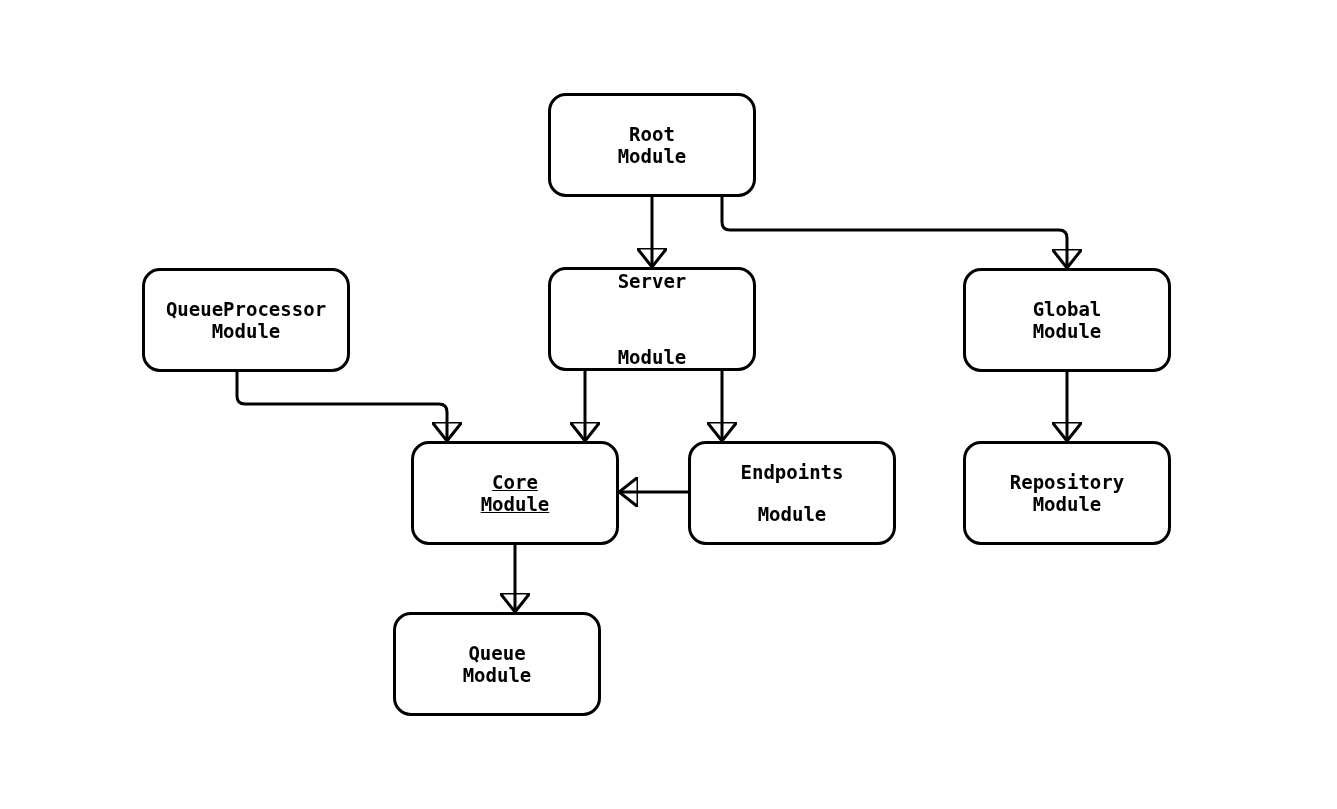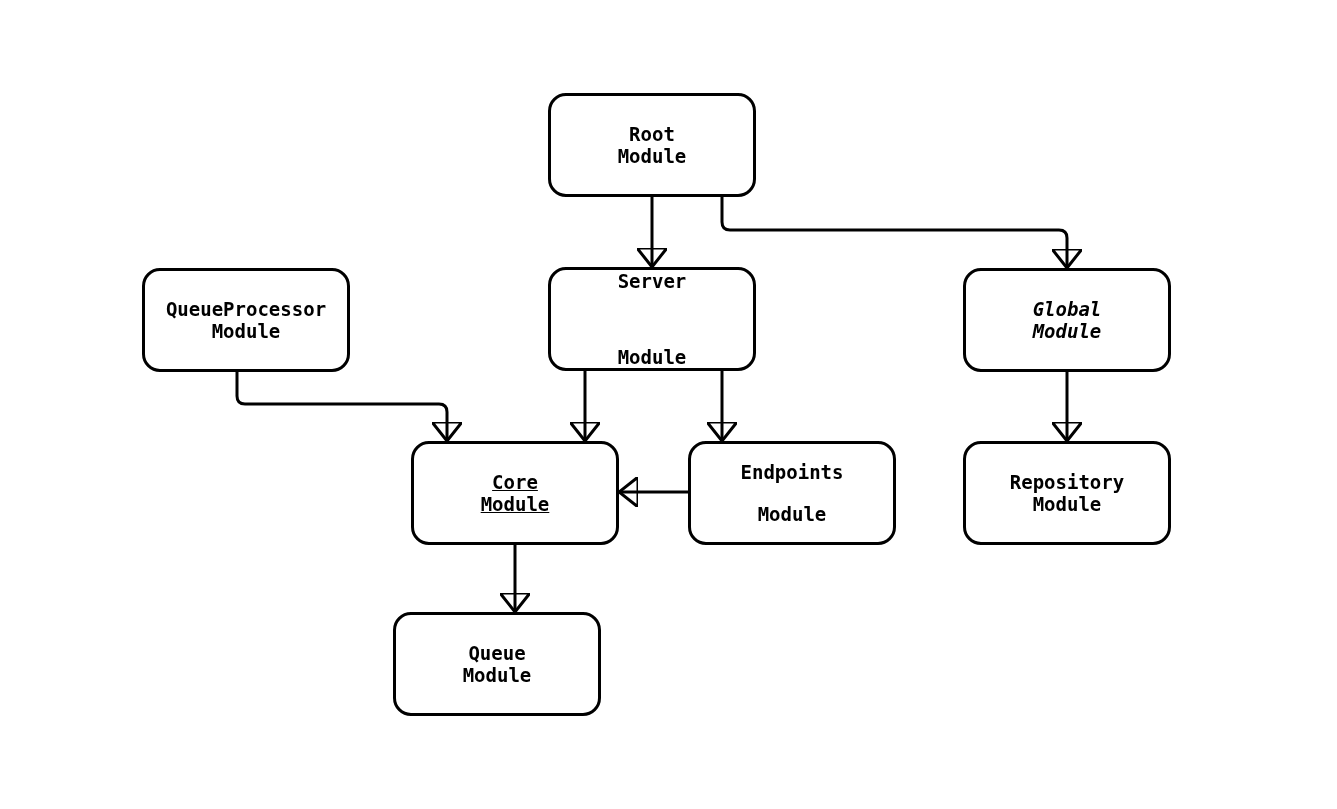--- a/index.html
+++ b/index.html
@@ -43,21 +43,21 @@
     color: #000000;
     font-weight: 700;
     font-size: 19px;
     line-height: 22px;
   }
   .node span { display: block; }
 
   .node-root          { left: 548px;  top: 93px;  }
   .node-server        { left: 548px;  top: 267px; justify-content: space-between; }
   .node-queueprocessor{ left: 133px;  top: 268px; margin-left: 9px; }
-  .node-global        { left: 963px;  top: 268px; font-style: italic; }
+  .node-global        { left: 963px;  top: 268px; }
   .node-core          { left: 411px;  top: 441px; text-decoration: underline; }
   .node-endpoints     { left: 688px;  top: 441px; gap: 20px; }
   .node-repository    { left: 963px;  top: 441px; }
   .node-queue         { left: 393px;  top: 612px; }
 </style>
 </head>
 <body>
 
 <div class="stage">
 

